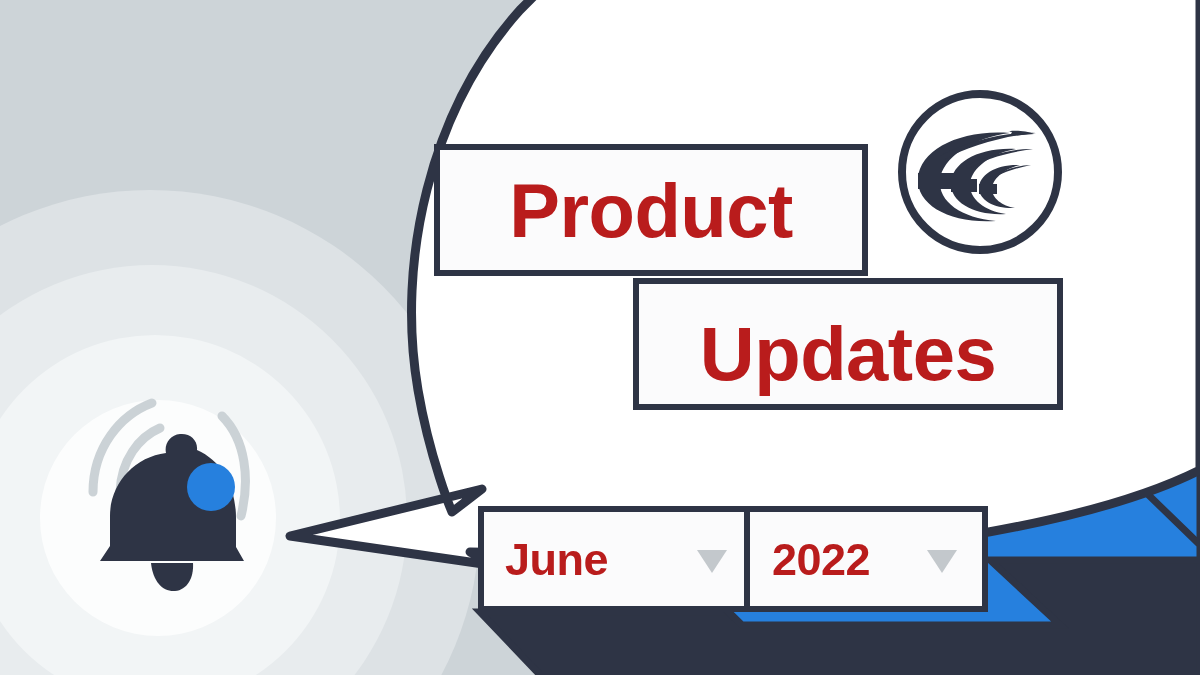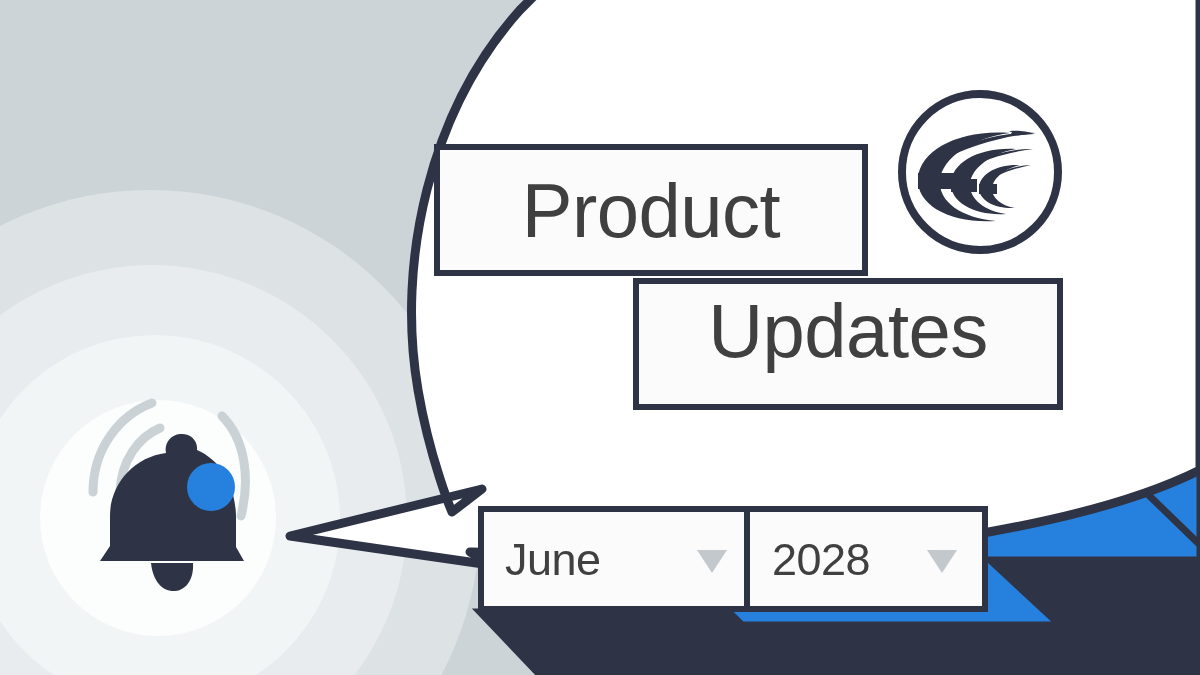--- a/index.html
+++ b/index.html
@@ -7,26 +7,26 @@
     width:1200px;height:675px;overflow:hidden;
     font-family:"Liberation Sans", sans-serif;
     background:#CDD4D8;
   }
   #stage{position:relative;width:1200px;height:675px;overflow:hidden;}
   #art{position:absolute;inset:0;width:1200px;height:675px;}
   .lbl{
     position:absolute;
     display:flex;align-items:center;
     pointer-events:none;
-    color:#404040;
-    font-weight:normal;
+    color:#b91c1c;
+    font-weight:bold;
     letter-spacing:-0.5px;
   }
   #lbl-product{left:437px;top:147px;width:428px;height:126px;justify-content:center;font-size:76px;}
-  #lbl-updates{left:636px;top:267px;width:424px;height:126px;justify-content:center;font-size:76px;}
+  #lbl-updates{left:636px;top:290px;width:424px;height:126px;justify-content:center;font-size:76px;}
   #lbl-march{left:505px;top:528px;width:170px;height:64px;font-size:45px;}
   #lbl-year{left:772px;top:528px;width:150px;height:64px;font-size:45px;}
 </style>
 </head>
 <body>
 
 <div id="stage">
 
   <svg id="art" viewBox="0 0 1200 675" xmlns="http://www.w3.org/2000/svg">
     <defs>
@@ -145,15 +145,15 @@
 
         <circle cx="211" cy="487" r="24" fill="#2680DE"></circle>
       </g>
 
     </g>
   </svg>
 
   <div class="lbl" id="lbl-product">Product</div>
   <div class="lbl" id="lbl-updates">Updates</div>
   <div class="lbl" id="lbl-march">June</div>
-  <div class="lbl" id="lbl-year">2028</div>
+  <div class="lbl" id="lbl-year">2022</div>
 
 </div>
 
 </body></html>

